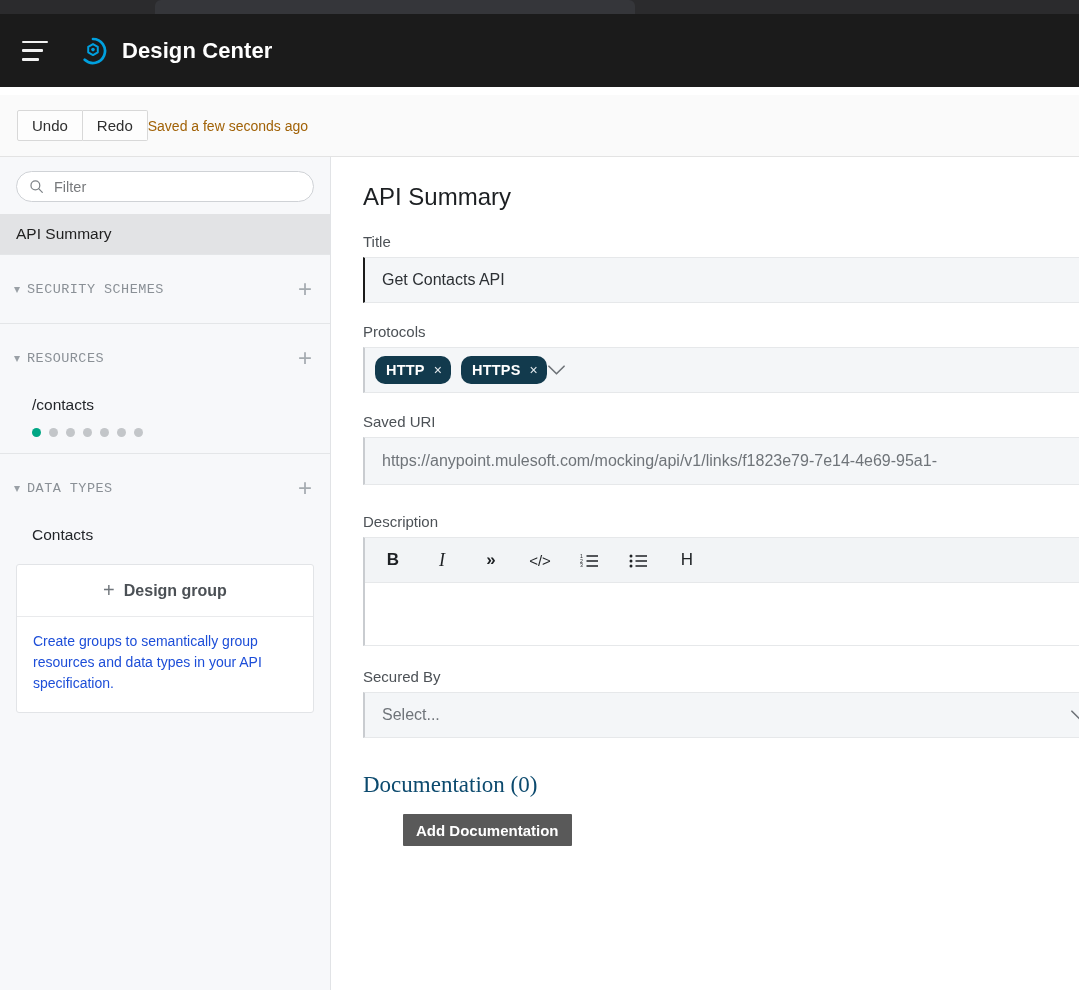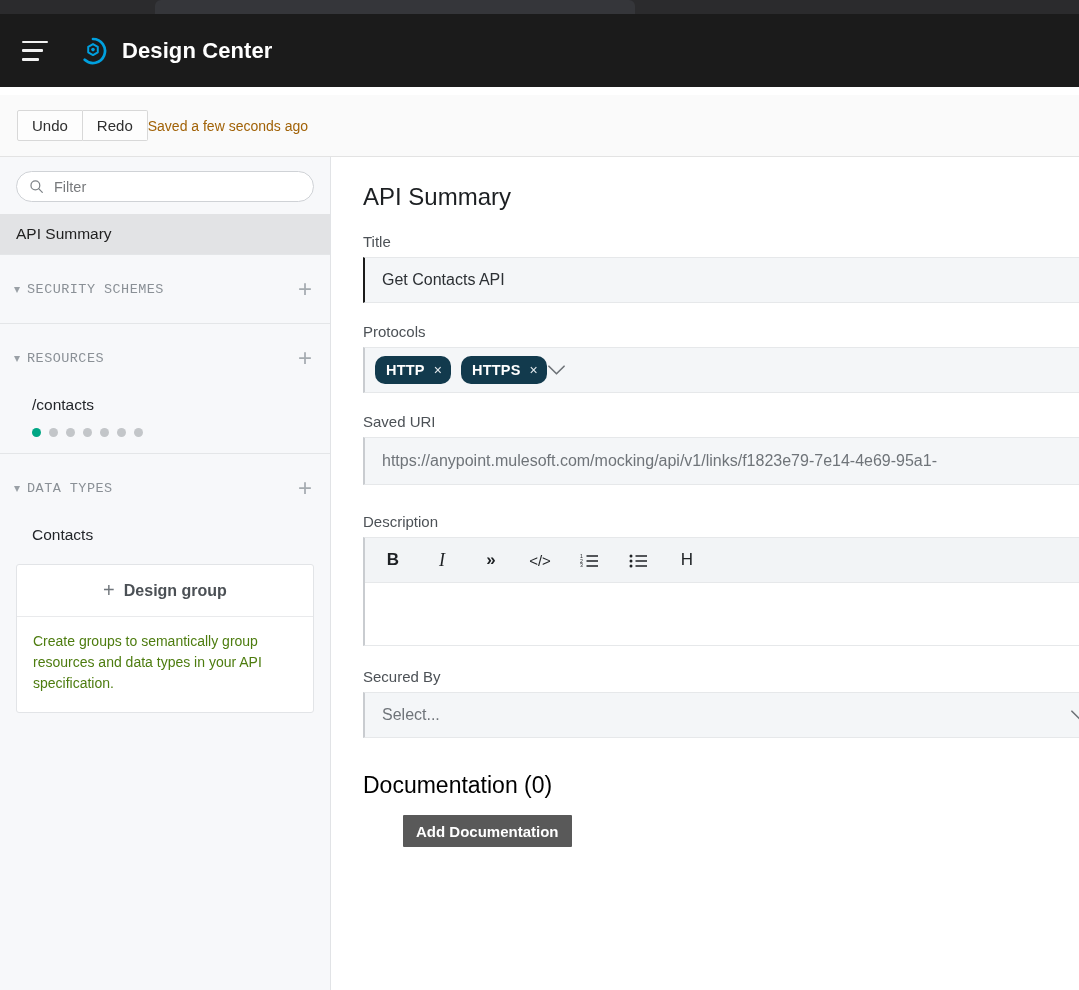--- a/index.html
+++ b/index.html
@@ -118,21 +118,21 @@
     border:1px solid #e2e4e7; border-radius:3px;
   }
   .group-card-btn {
     height:52px; display:flex; align-items:center; justify-content:center;
     border-bottom:1px solid #e9eaec; cursor:pointer;
     font-size:16px; font-weight:bold; color:#4b5055;
   }
   .group-card-btn .gplus { font-weight:400; font-size:20px; margin-right:9px; color:#70767c; }
   .group-card-text {
     padding:14px 16px 18px 16px;
-    font-size:14px; line-height:1.5; color:#4d7c0f;
+    font-size:14px; line-height:1.5; color:#1d4ed8;
   }
 
   
   .main {
     position:absolute; left:332px; top:157px; width:747px; height:833px;
     background:#ffffff; overflow:hidden;
   }
   .pad { padding:26px 0 0 31px; }
   .h1 { font-size:24px; color:#1c1f22; margin:0 0 22px 0; font-weight:normal; }
   .flabel { font-size:15px; color:#4c5156; margin:0 0 7px 0; }
@@ -178,21 +178,21 @@
     display:flex; align-items:center; padding-left:17px; gap:27px;
   }
   .tool {
     color:#1e2124; cursor:pointer; display:flex; align-items:center;
     justify-content:center; width:22px; height:22px; font-size:17px;
   }
   .tool.b { font-weight:bold; font-size:17px; }
   .tool.i { font-style:italic; font-family:"Liberation Serif", serif; font-size:18px; }
   .editor-body { height:62px; background:#ffffff; }
 
-  .h2 { font-size:23px; color:#000000; font-weight:normal; margin:0 16px 16px 0; }
+  .h2 { font-size:23px; color:#0c4a6e; font-weight:normal; margin:0 16px 16px 0;font-family:Liberation Serif, serif; }
   .btn-dark {
     background:#595959; color:#ffffff; border:none;
     height:32px; padding:0 13px; font-size:15px;
     font-family:inherit; font-weight:bold; cursor:pointer;
     margin-left:40px; border-radius:1px;
   }
 </style>
 </head>
 <body>
 

